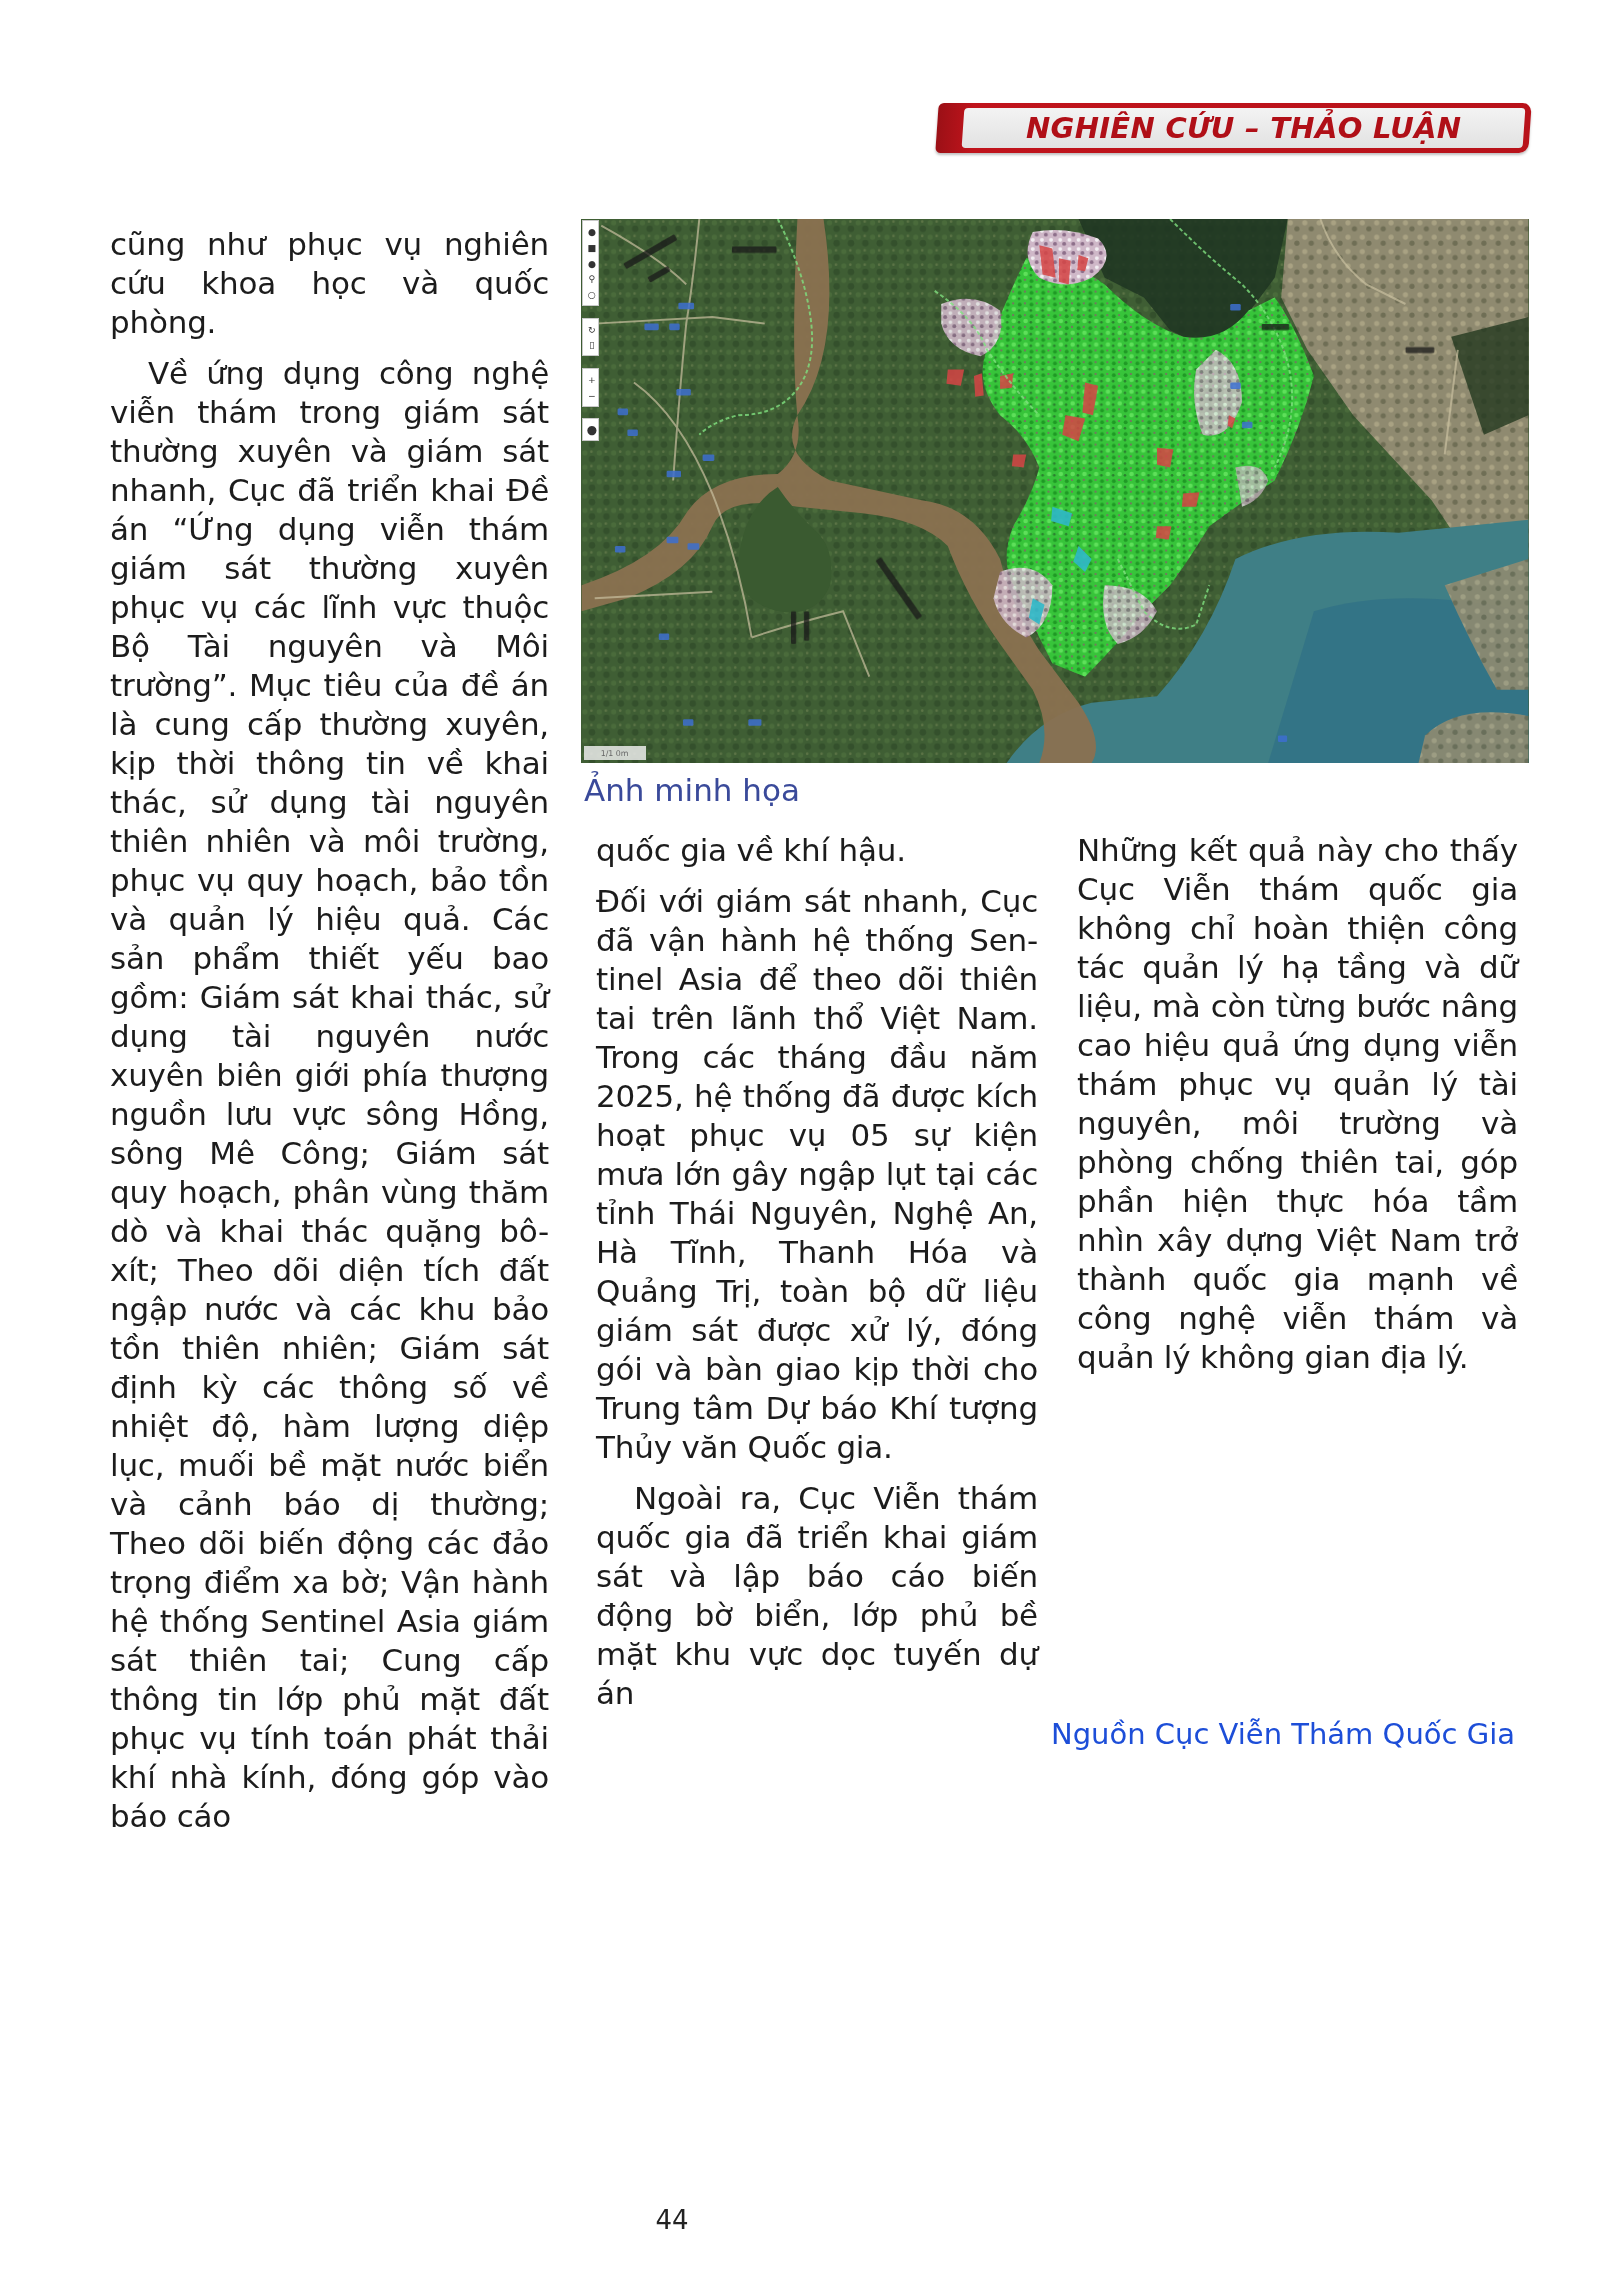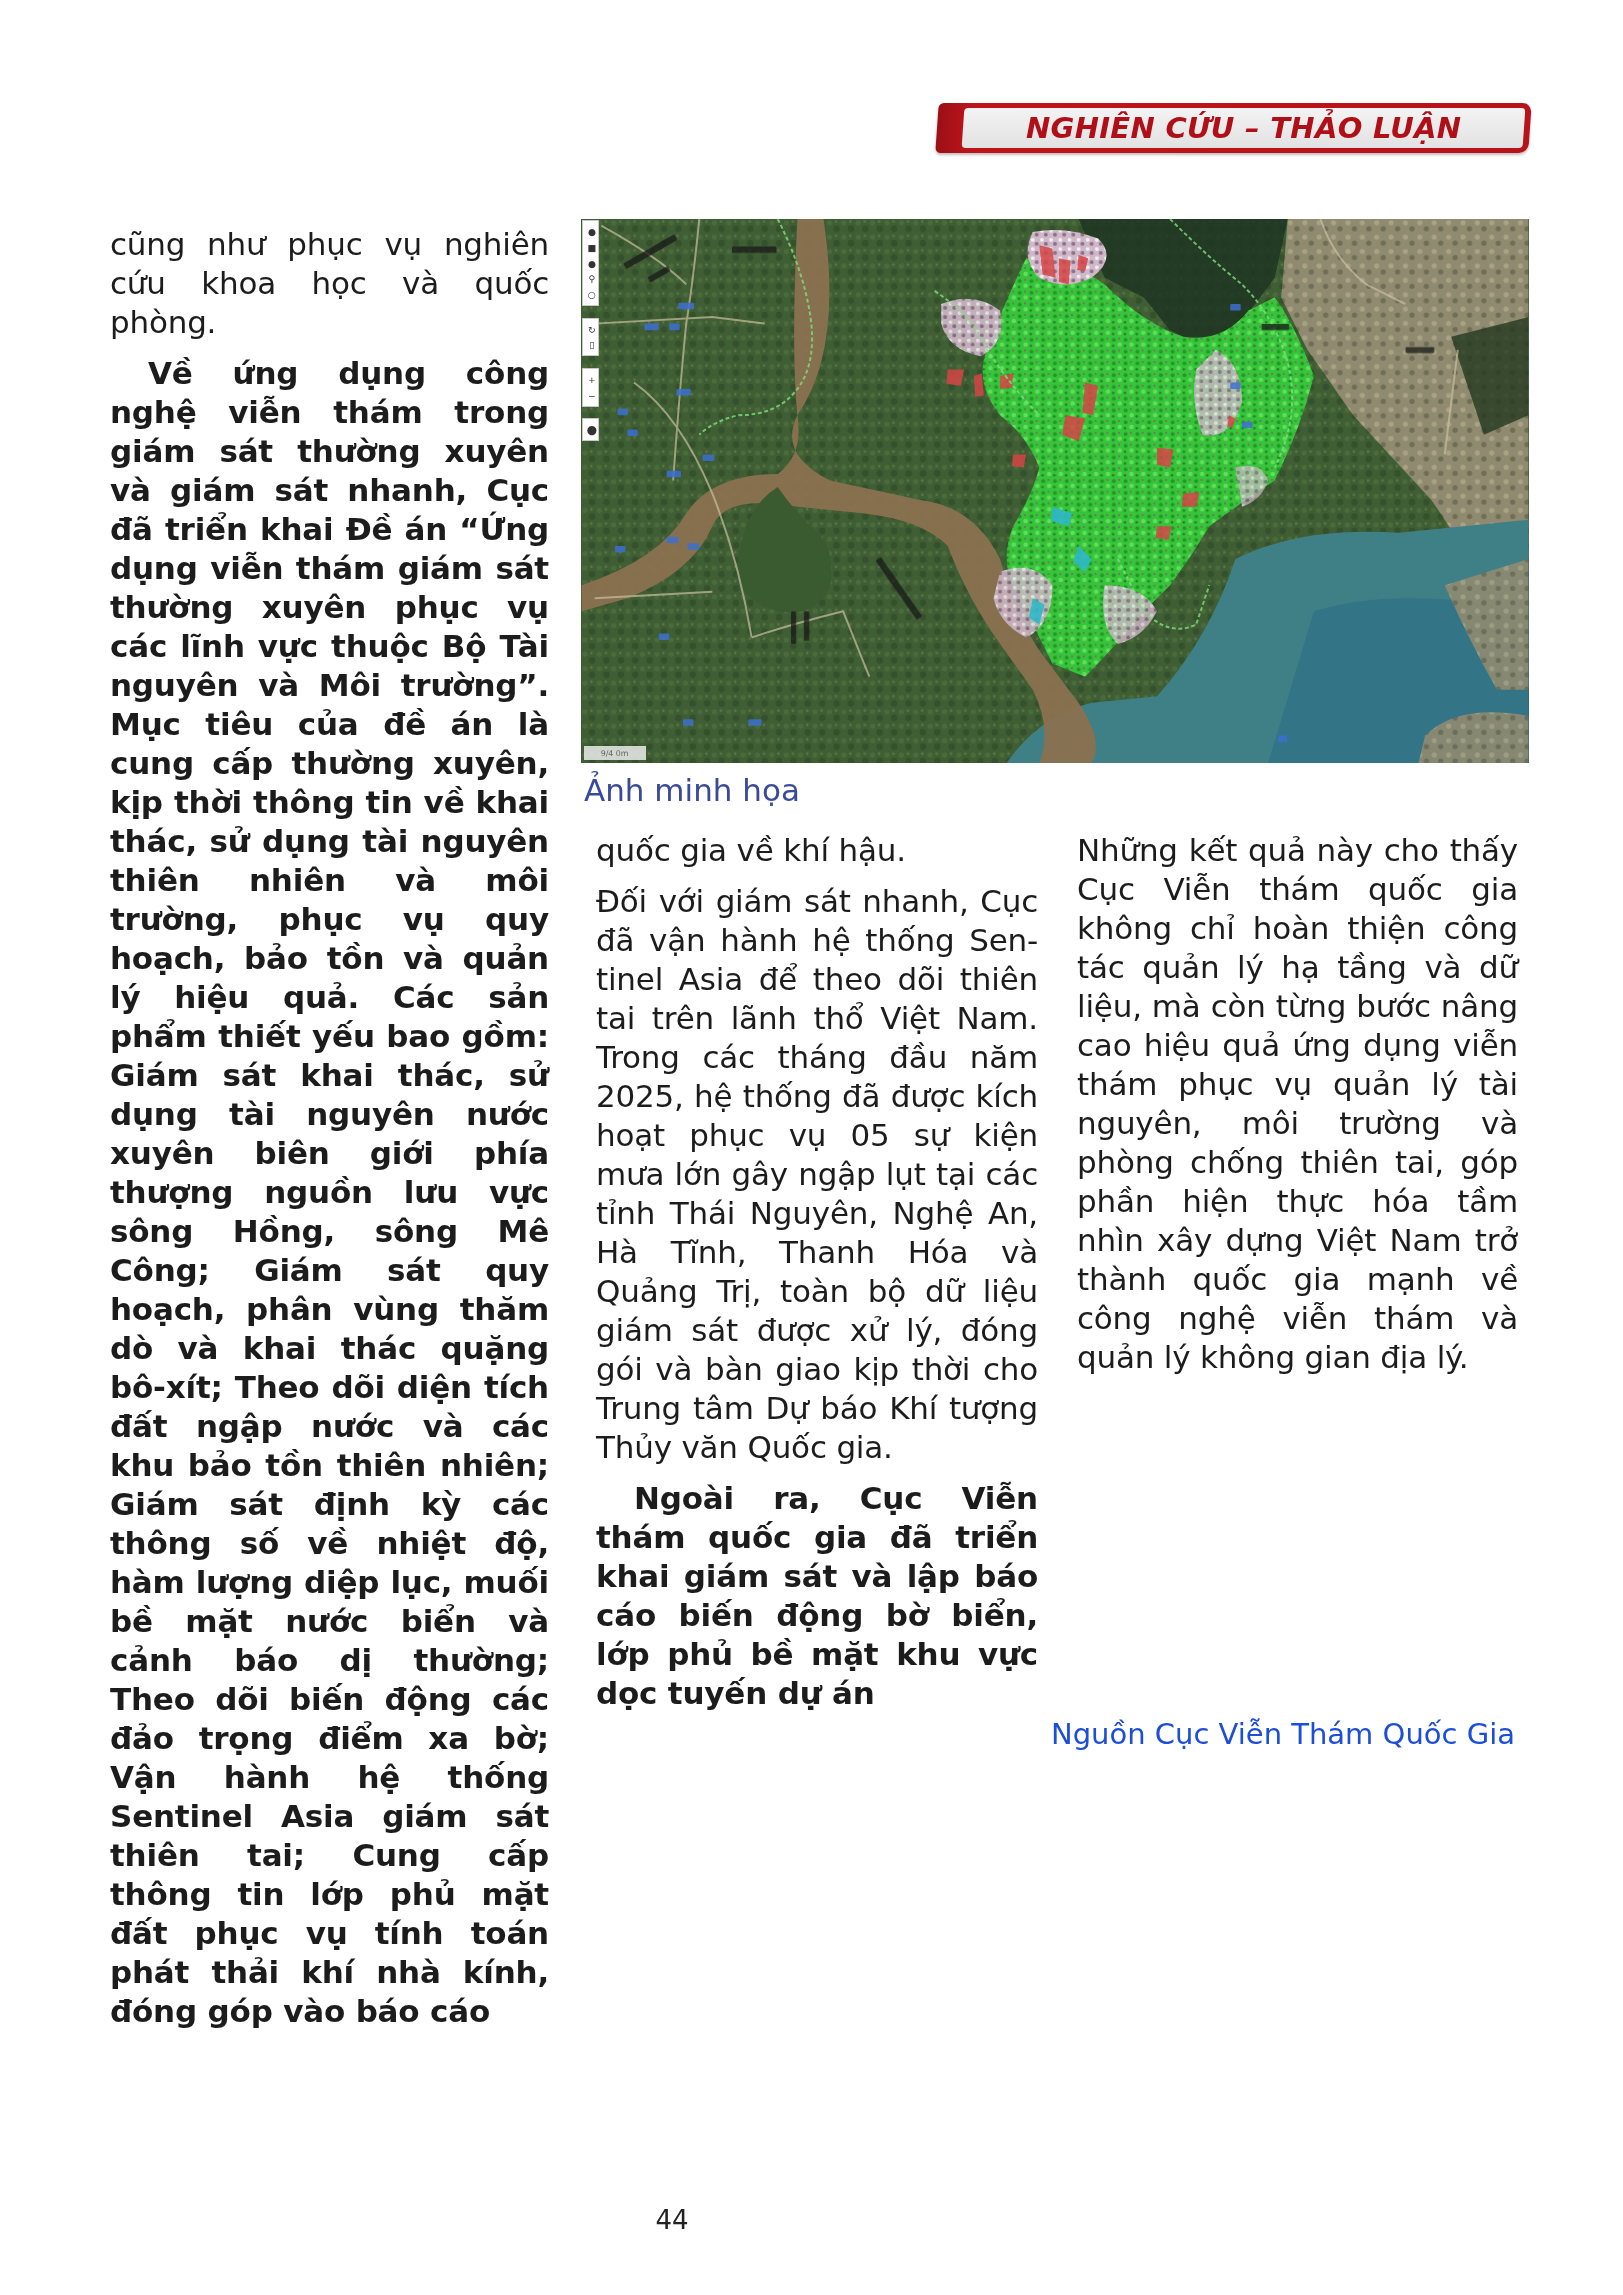--- a/index.html
+++ b/index.html
@@ -13,21 +13,21 @@
                  border-radius: 5.2px 9.2px 9.2px 5.2px; transform: skewX(-4deg); box-shadow: 0 2px 2.6px rgba(0,0,0,0.25);}
   .banner-face { position: absolute; left: 26px; top: 5.2px; right: 6.5px; bottom: 5.2px;
                  background: linear-gradient(180deg, #f3f3f3, #e2e2e2); border-radius: 3.9px; transform: skewX(-4deg);
                  display: flex; align-items: center; justify-content: center; }
   .banner-text { font-family: "DejaVu Sans", sans-serif; font-weight: bold; font-style: italic;
                  font-size: 29px; color: #b00f17; letter-spacing: 0.3px; transform: skewX(4deg); }
 
   
   .col { position: absolute; font-size: 31px; line-height: 39px; text-align: justify; letter-spacing: -0.2px; }
   .col p { margin: 12px; }
-  .col p.indent { text-indent: 38px; font-weight: bold; }
+  .col p.indent { text-indent: 38px; }
   .col-left { left: 98px; top: 213px; width: 463px; }
   .col-mid { left: 584px; top: 819px; width: 466px; }
   .col-right { left: 1065px; top: 819px; width: 465px; }
 
   
   .map { position: absolute; left: 581px; top: 219px; width: 948px; height: 544px; overflow: hidden;
          background: #3d5a33; }
   .map svg { display: block; }
   .map-toolbar { position: absolute; left: 1.3px; top: 1.3px; width: 17px; }
   .tb-group { background: #ffffff; border: 0.7px solid #c9c9c9; margin-bottom: 11.8px; padding: 2.6px 0; }
@@ -199,21 +199,21 @@
       <div class="tb-btn">▯</div>
     </div>
     <div class="tb-group">
       <div class="tb-btn">+</div>
       <div class="tb-btn">−</div>
     </div>
     <div class="tb-group">
       <div class="tb-btn">⬤</div>
     </div>
   </div>
-  <div class="map-scale">9/4 0m</div>
+  <div class="map-scale">1/1 0m</div>
 </div>
 
 <div class="caption">Ảnh minh họa</div>
 
 <div class="col col-mid">
   <p>quốc gia về khí hậu.</p>
   <p>Đối với giám sát nhanh, Cục đã vận hành hệ thống Sen-tinel Asia để theo dõi thiên tai trên lãnh thổ Việt Nam. Trong các tháng đầu năm 2025, hệ thống đã được kích hoạt phục vụ 05 sự kiện mưa lớn gây ngập lụt tại các tỉnh Thái Nguyên, Nghệ An, Hà Tĩnh, Thanh Hóa và Quảng Trị, toàn bộ dữ liệu giám sát được xử lý, đóng gói và bàn giao kịp thời cho Trung tâm Dự báo Khí tượng Thủy văn Quốc gia.</p>
   <p class="indent">Ngoài ra, Cục Viễn thám quốc gia đã triển khai giám sát và lập báo cáo biến động bờ biển, lớp phủ bề mặt khu vực dọc tuyến dự án</p>
 </div>
 

